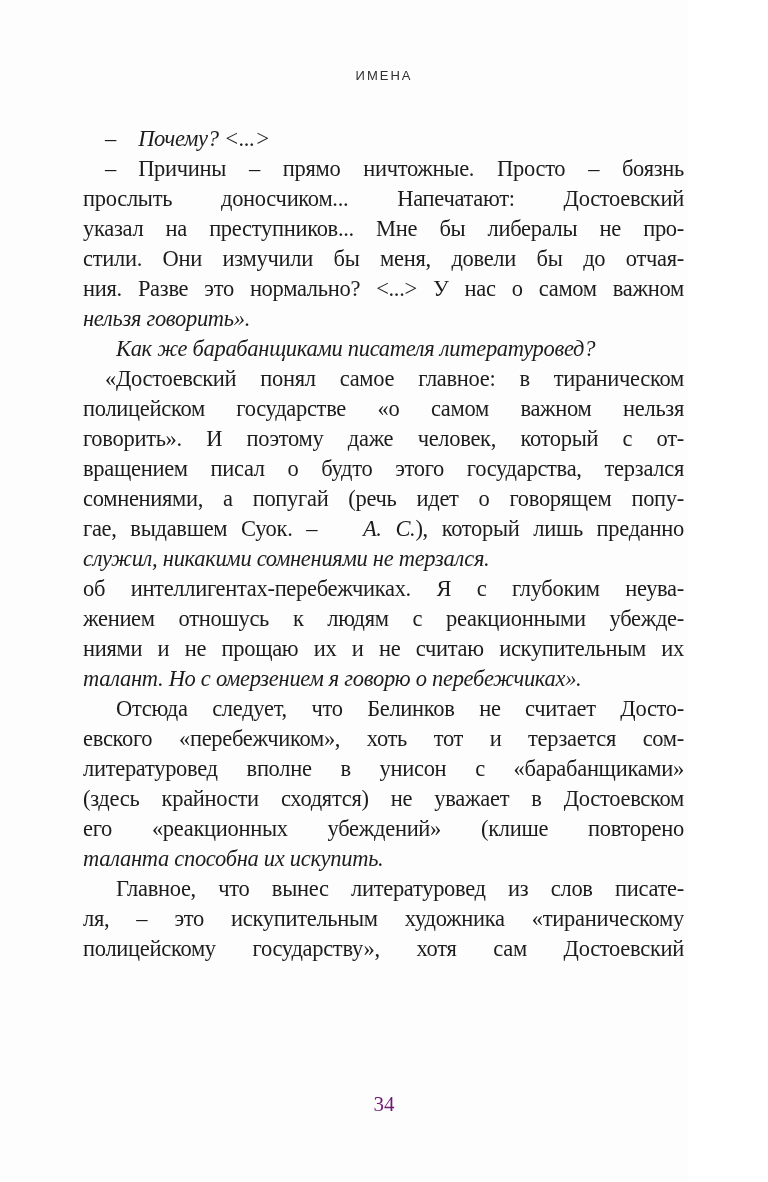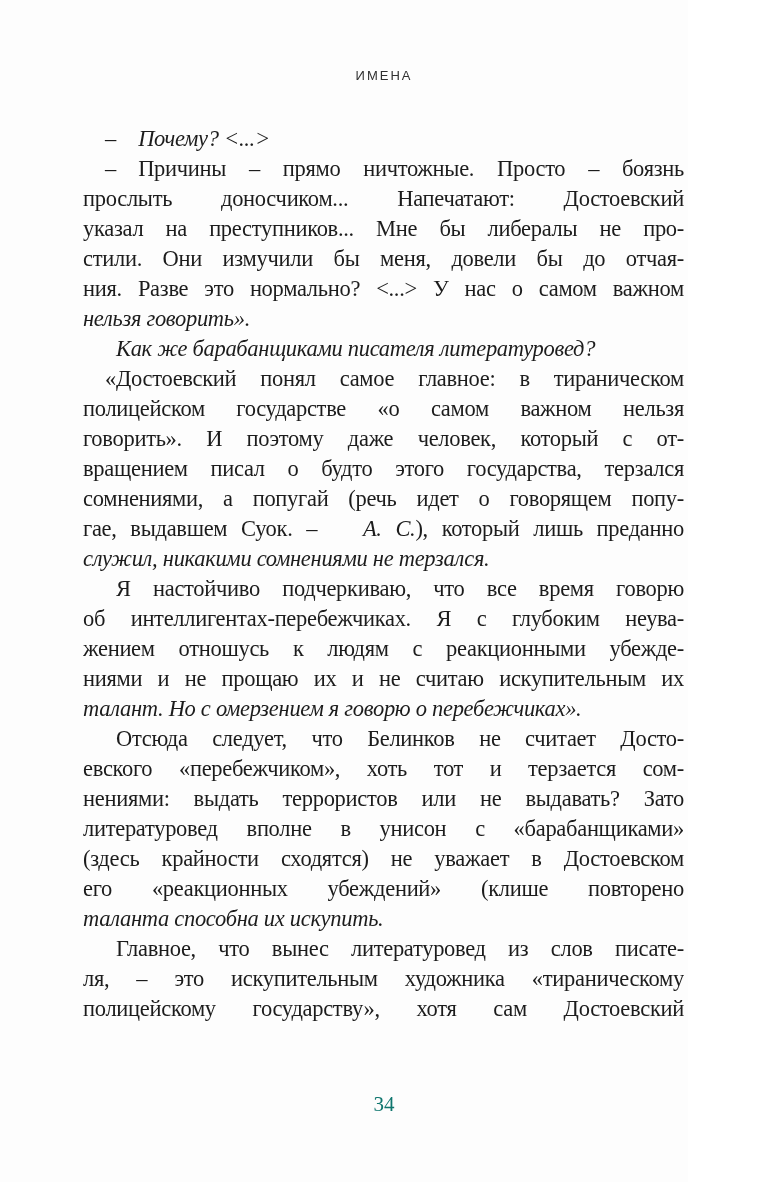--- a/index.html
+++ b/index.html
@@ -58,21 +58,21 @@
     margin-left: 32px;
   }
   .page-number {
     position: absolute;
     top: 1092px;
     left: 0;
     width: 768px;
     text-align: center;
     font-size: 21px;
     line-height: 24px;
-    color: #0f766e;
+    color: #701a75;
   }
 </style>
 </head>
 <body>
 
 <div class="page">
   <div class="running-head">ИМЕНА</div>
 
   <div class="text-block" id="text-block">
       <div class="line firstq last">– Почему? &lt;...&gt;</div>
@@ -83,28 +83,26 @@
       <div class="line">ния. Разве это нормально? &lt;...&gt; У нас о самом важном</div>
       <div class="line last">нельзя говорить».</div>
       <div class="line first last">Как же барабанщиками писателя литературовед?</div>
       <div class="line firstq">«Достоевский понял самое главное: в тираническом</div>
       <div class="line">полицейском государстве «о самом важном нельзя</div>
       <div class="line">говорить». И поэтому даже человек, который с от-</div>
       <div class="line">вращением писал о будто этого государства, терзался</div>
       <div class="line">сомнениями, а попугай (речь идет о говорящем попу-</div>
       <div class="line"><span>гае, выдавшем Суок. – </span><em>А. С.</em><span>), который лишь преданно</span></div>
       <div class="line last">служил, никакими сомнениями не терзался.</div>
-      <div class="line first">Я настойчиво подчеркиваю, что все время говорю</div>
       <div class="line">об интеллигентах-перебежчиках. Я с глубоким неува-</div>
       <div class="line">жением отношусь к людям с реакционными убежде-</div>
       <div class="line">ниями и не прощаю их и не считаю искупительным их</div>
       <div class="line last">талант. Но с омерзением я говорю о перебежчиках».</div>
       <div class="line first">Отсюда следует, что Белинков не считает Досто-</div>
       <div class="line">евского «перебежчиком», хоть тот и терзается сом-</div>
-      <div class="line">нениями: выдать террористов или не выдавать? Зато</div>
       <div class="line">литературовед вполне в унисон с «барабанщиками»</div>
       <div class="line">(здесь крайности сходятся) не уважает в Достоевском</div>
       <div class="line">его «реакционных убеждений» (клише повторено</div>
       <div class="line last">таланта способна их искупить.</div>
       <div class="line first">Главное, что вынес литературовед из слов писате-</div>
       <div class="line">ля, – это искупительным художника «тираническому</div>
       <div class="line">полицейскому государству», хотя сам Достоевский</div>
     </div>
 
   <div class="page-number">34</div>

